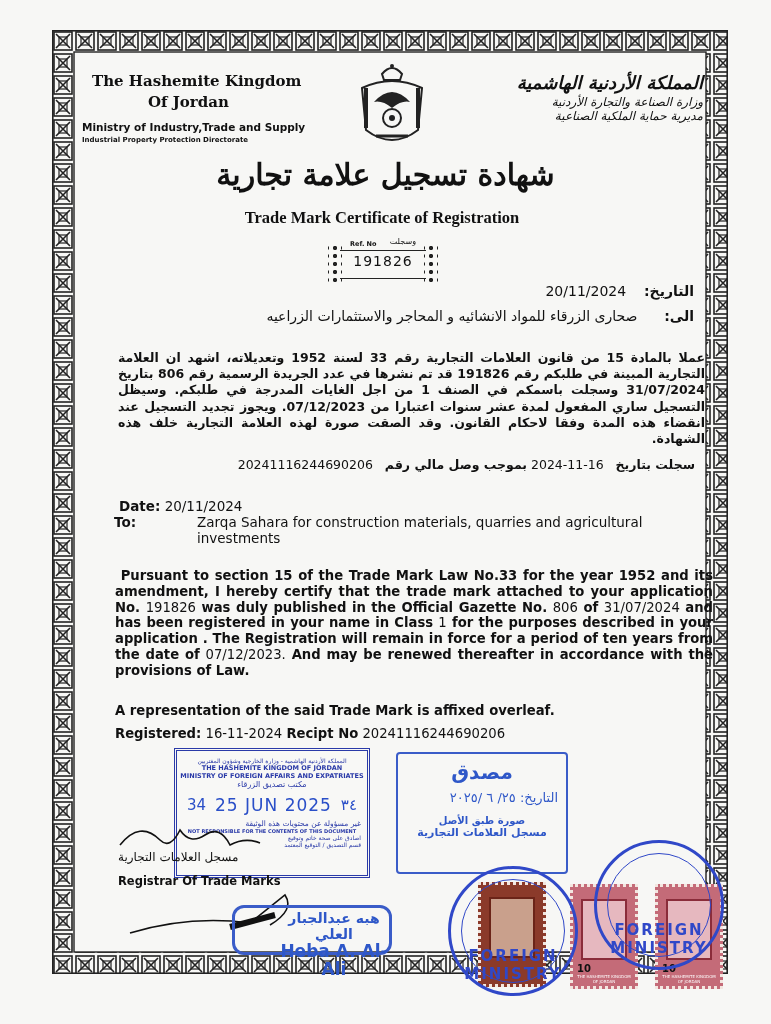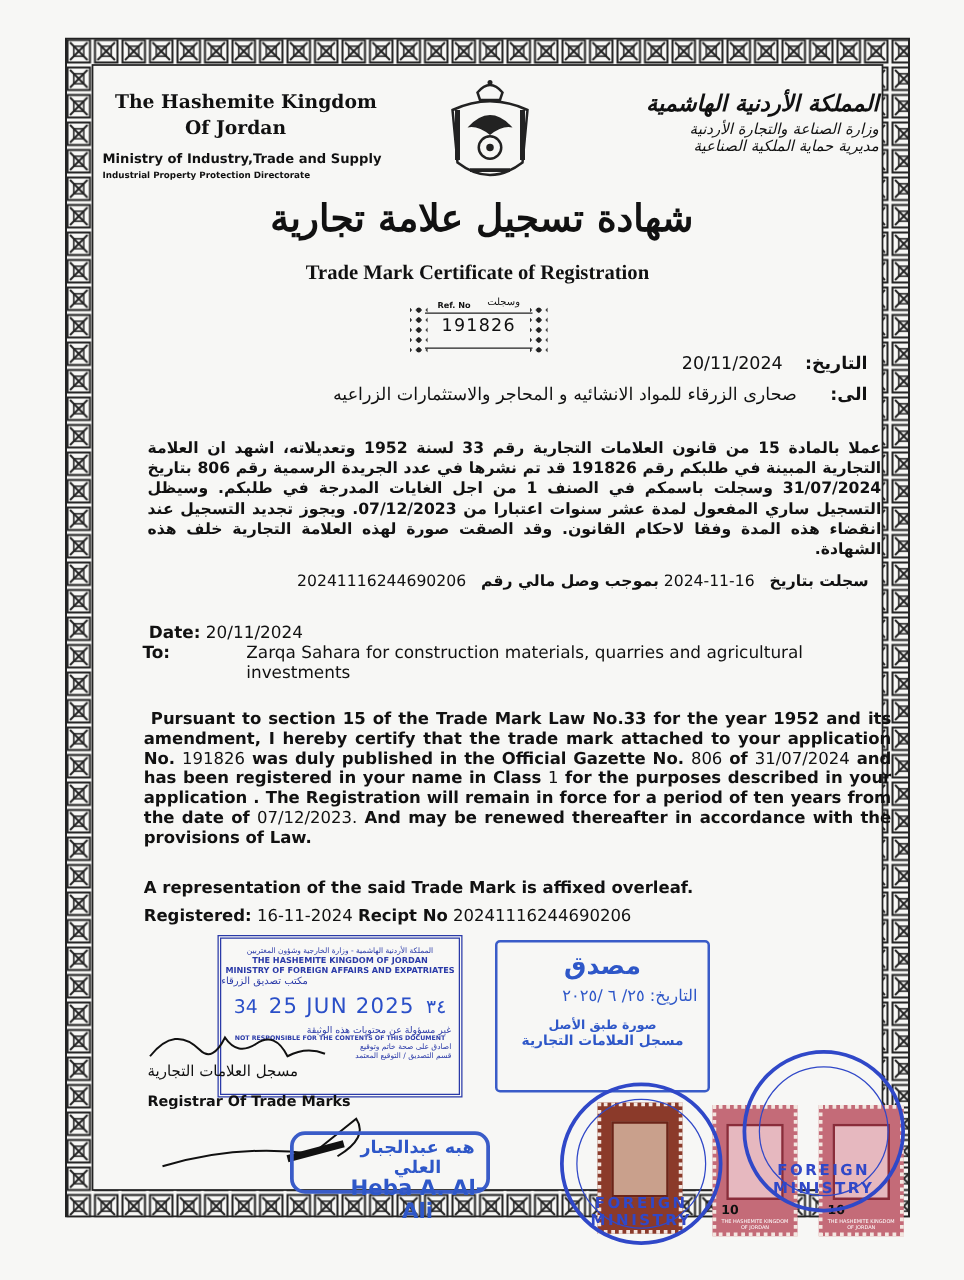--- a/index.html
+++ b/index.html
@@ -48,21 +48,21 @@
   .en-reg { position:absolute; left:115px; top:726px; font-size:13.2px; }
   .en-reg b { font-weight:bold; }
   .registrar-ar { position:absolute; left:118px; top:850px; font-size:12px; direction:rtl; font-family:"DejaVu Serif", serif; }
   .registrar-en { position:absolute; left:118px; top:874px; font-size:11.5px; font-weight:bold; }
   .signature { position:absolute; left:110px; top:815px; width:200px; height:135px; }
   
   .mofa-stamp { position:absolute; left:174px; top:748px; width:196px; height:130px; border:3px double #2a3aa8; box-sizing:border-box; color:#2a3aa8; background:rgba(255,255,255,0.15); }
   .mofa-stamp .l1 { text-align:center; font-size:6px; margin-top:6px; direction:rtl; }
   .mofa-stamp .l2 { text-align:center; font-size:6.5px; font-weight:bold; }
   .mofa-stamp .l3 { text-align:center; font-size:6.5px; font-weight:bold; }
-  .mofa-stamp .l4 { text-align:left; font-size:8px; direction:rtl; }
+  .mofa-stamp .l4 { text-align:center; font-size:8px; direction:rtl; }
   .mofa-stamp .dateline { display:flex; justify-content:space-between; align-items:center; padding:0 10px; margin-top:6px; font-size:15px; color:#2a4fc8; }
   .mofa-stamp .d-main { font-size:17px; letter-spacing:1px; }
   .mofa-stamp .l5 { text-align:right; padding-right:6px; font-size:7.5px; direction:rtl; margin-top:4px; }
   .mofa-stamp .l6 { text-align:center; font-size:5px; font-weight:bold; }
   .mofa-stamp .l7, .mofa-stamp .l8 { text-align:right; padding-right:6px; font-size:6px; direction:rtl; }
   
   .cert-stamp { position:absolute; left:396px; top:752px; width:172px; height:122px; border:2px solid #3a5cc8; border-radius:4px; color:#2e57c8; box-sizing:border-box; }
   .cert-stamp .c1 { text-align:center; font-size:20px; font-weight:bold; margin-top:6px; direction:rtl; }
   .cert-stamp .c2 { text-align:right; padding-right:8px; margin-top:6px; font-size:13px; direction:rtl; }
   .cert-stamp .c3 { text-align:center; font-size:10px; font-weight:bold; margin-top:10px; direction:rtl; }
@@ -73,21 +73,21 @@
   .name-stamp .n-en { font-size:17px; font-weight:bold; line-height:18px; }
   
   .rev-stamp { position:absolute; width:68px; height:105px; background:#8b3a2a; border:3px dotted #f3e6e0; box-sizing:border-box; color:#fff; }
   .rev-stamp .rs-inner { position:absolute; left:8px; right:8px; top:12px; bottom:26px; background:#c9a08c; border:2px solid #6b2418; }
   .rev-stamp .rs-val { position:absolute; left:4px; bottom:12px; font-size:10px; font-weight:bold; color:#111; }
   .rev-stamp .rs-cap { position:absolute; left:2px; right:2px; bottom:2px; font-size:4px; text-align:center; color:#fff; }
   .rev-stamp.pink { background:#c46b78; }
   .rev-stamp.pink .rs-inner { background:#e6b8bf; border-color:#8a2c3a; }
   .round-stamp { position:absolute; border:3px solid #3048c8; border-radius:50%; box-sizing:border-box; color:#3048c8; }
   .round-stamp::after { content:""; position:absolute; inset:10px; border:1.5px solid #3048c8; border-radius:50%; }
-  .round-stamp .rtxt { position:absolute; left:0; right:0; bottom:10px; text-align:center; font-size:12px; font-weight:bold; letter-spacing:2px; }
+  .round-stamp .rtxt { position:absolute; left:0; right:0; bottom:10px; text-align:center; font-size:15px; font-weight:bold; letter-spacing:2px; }
 </style>
 </head>
 <body>
 
 <svg class="knot" viewBox="0 0 676 944" width="676" height="944">
   <defs>
     <pattern id="kp" width="22" height="22" patternUnits="userSpaceOnUse">
       <rect width="22" height="22" fill="#f7f7f5"></rect>
       <rect x="2" y="2" width="18" height="18" fill="none" stroke="#222" stroke-width="1.6"></rect>
       <path d="M4 4 L18 18 M18 4 L4 18" stroke="#222" stroke-width="1.6" fill="none"></path>

